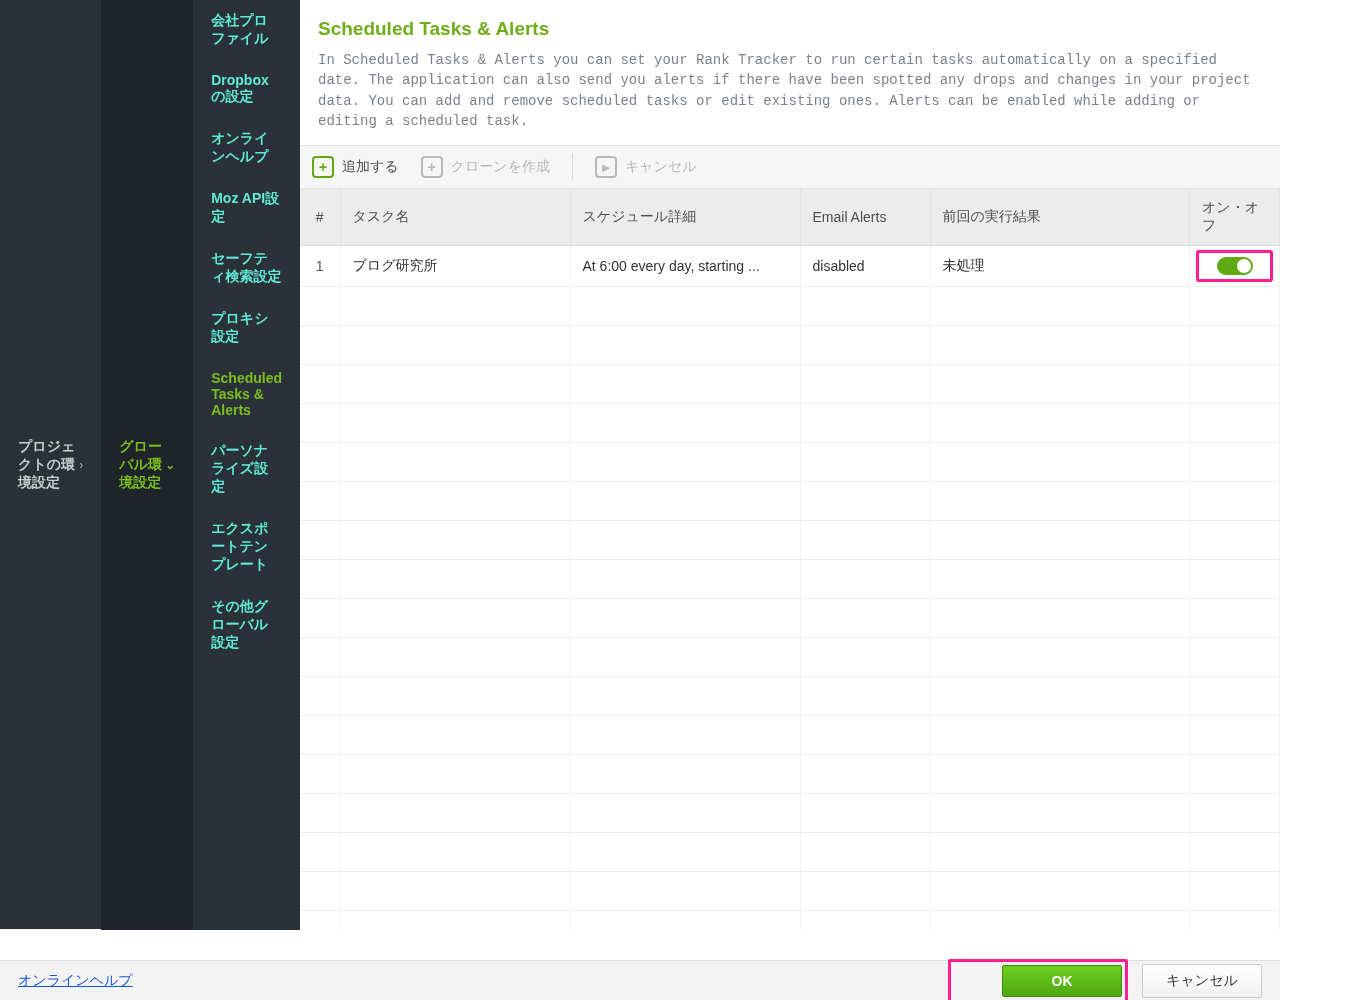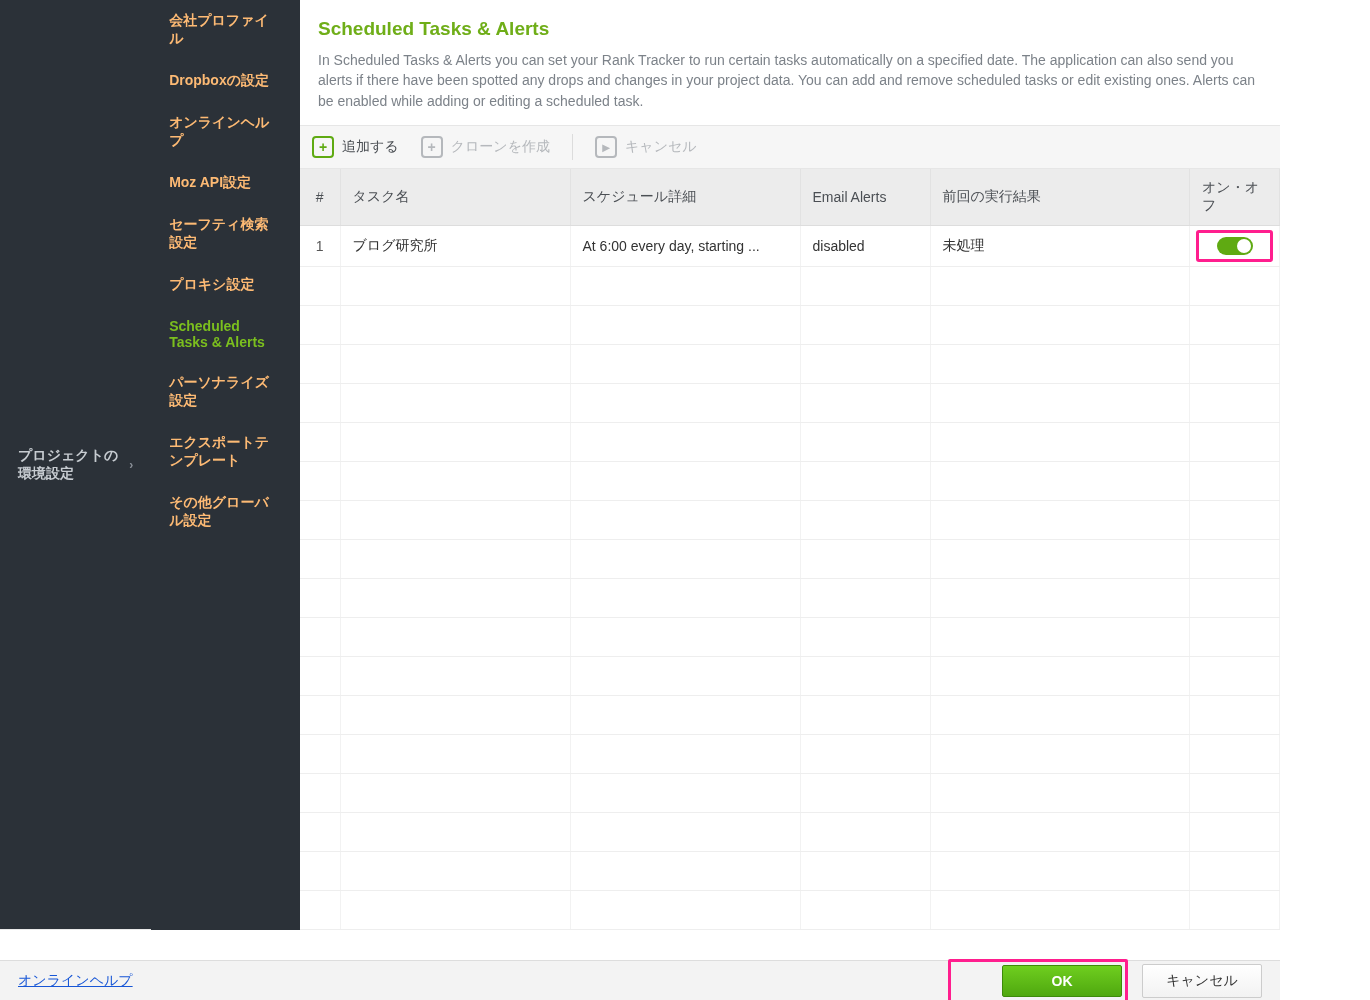--- a/index.html
+++ b/index.html
@@ -42,21 +42,21 @@
     color: #8a9098;
   }
   .sidebar .section.active {
     background: #1f242a;
     color: #7bbf1e;
   }
   .sidebar .section.active .chev { color: #7bbf1e; }
   .sidebar .item {
     padding: 12px 18px;
     cursor: pointer;
-    color: #fdba74;
+    color: #5eead4;
     font-weight: bold;
   }
   .sidebar .item.selected {
     color: #7bbf1e;
   }
   
   .main {
     flex: 1;
     display: flex;
     flex-direction: column;
@@ -68,20 +68,21 @@
   .main-header h1 {
     color: #6fae18;
     font-size: 19px;
     font-weight: bold;
     margin-bottom: 10px;
   }
   .main-header p {
     color: #7c8289;
     font-size: 14px;
     line-height: 1.45;
+    font-family: Liberation Mono, monospace;
   }
   
   .toolbar {
     background: #f6f6f6;
     border-top: 1px solid #e6e6e6;
     border-bottom: 1px solid #e6e6e6;
     padding: 8px 12px;
     display: flex;
     align-items: center;
     gap: 22px;
@@ -197,20 +198,24 @@
 </style>
 </head>
 <body>
 
 <div class="wrapper">
 
   <div class="sidebar">
     <div class="section page-border">
       <span>プロジェクトの環境設定</span>
       <span class="chev">›</span>
+    </div>
+    <div class="section active">
+      <span>グローバル環境設定</span>
+      <span class="chev">⌄</span>
     </div>
     <div id="sidebar-items">
         <div class="item">会社プロファイル</div>
         <div class="item">Dropboxの設定</div>
         <div class="item">オンラインヘルプ</div>
         <div class="item">Moz API設定</div>
         <div class="item">セーフティ検索設定</div>
         <div class="item">プロキシ設定</div>
         <div class="item selected">Scheduled Tasks &amp; Alerts</div>
         <div class="item">パーソナライズ設定</div>

